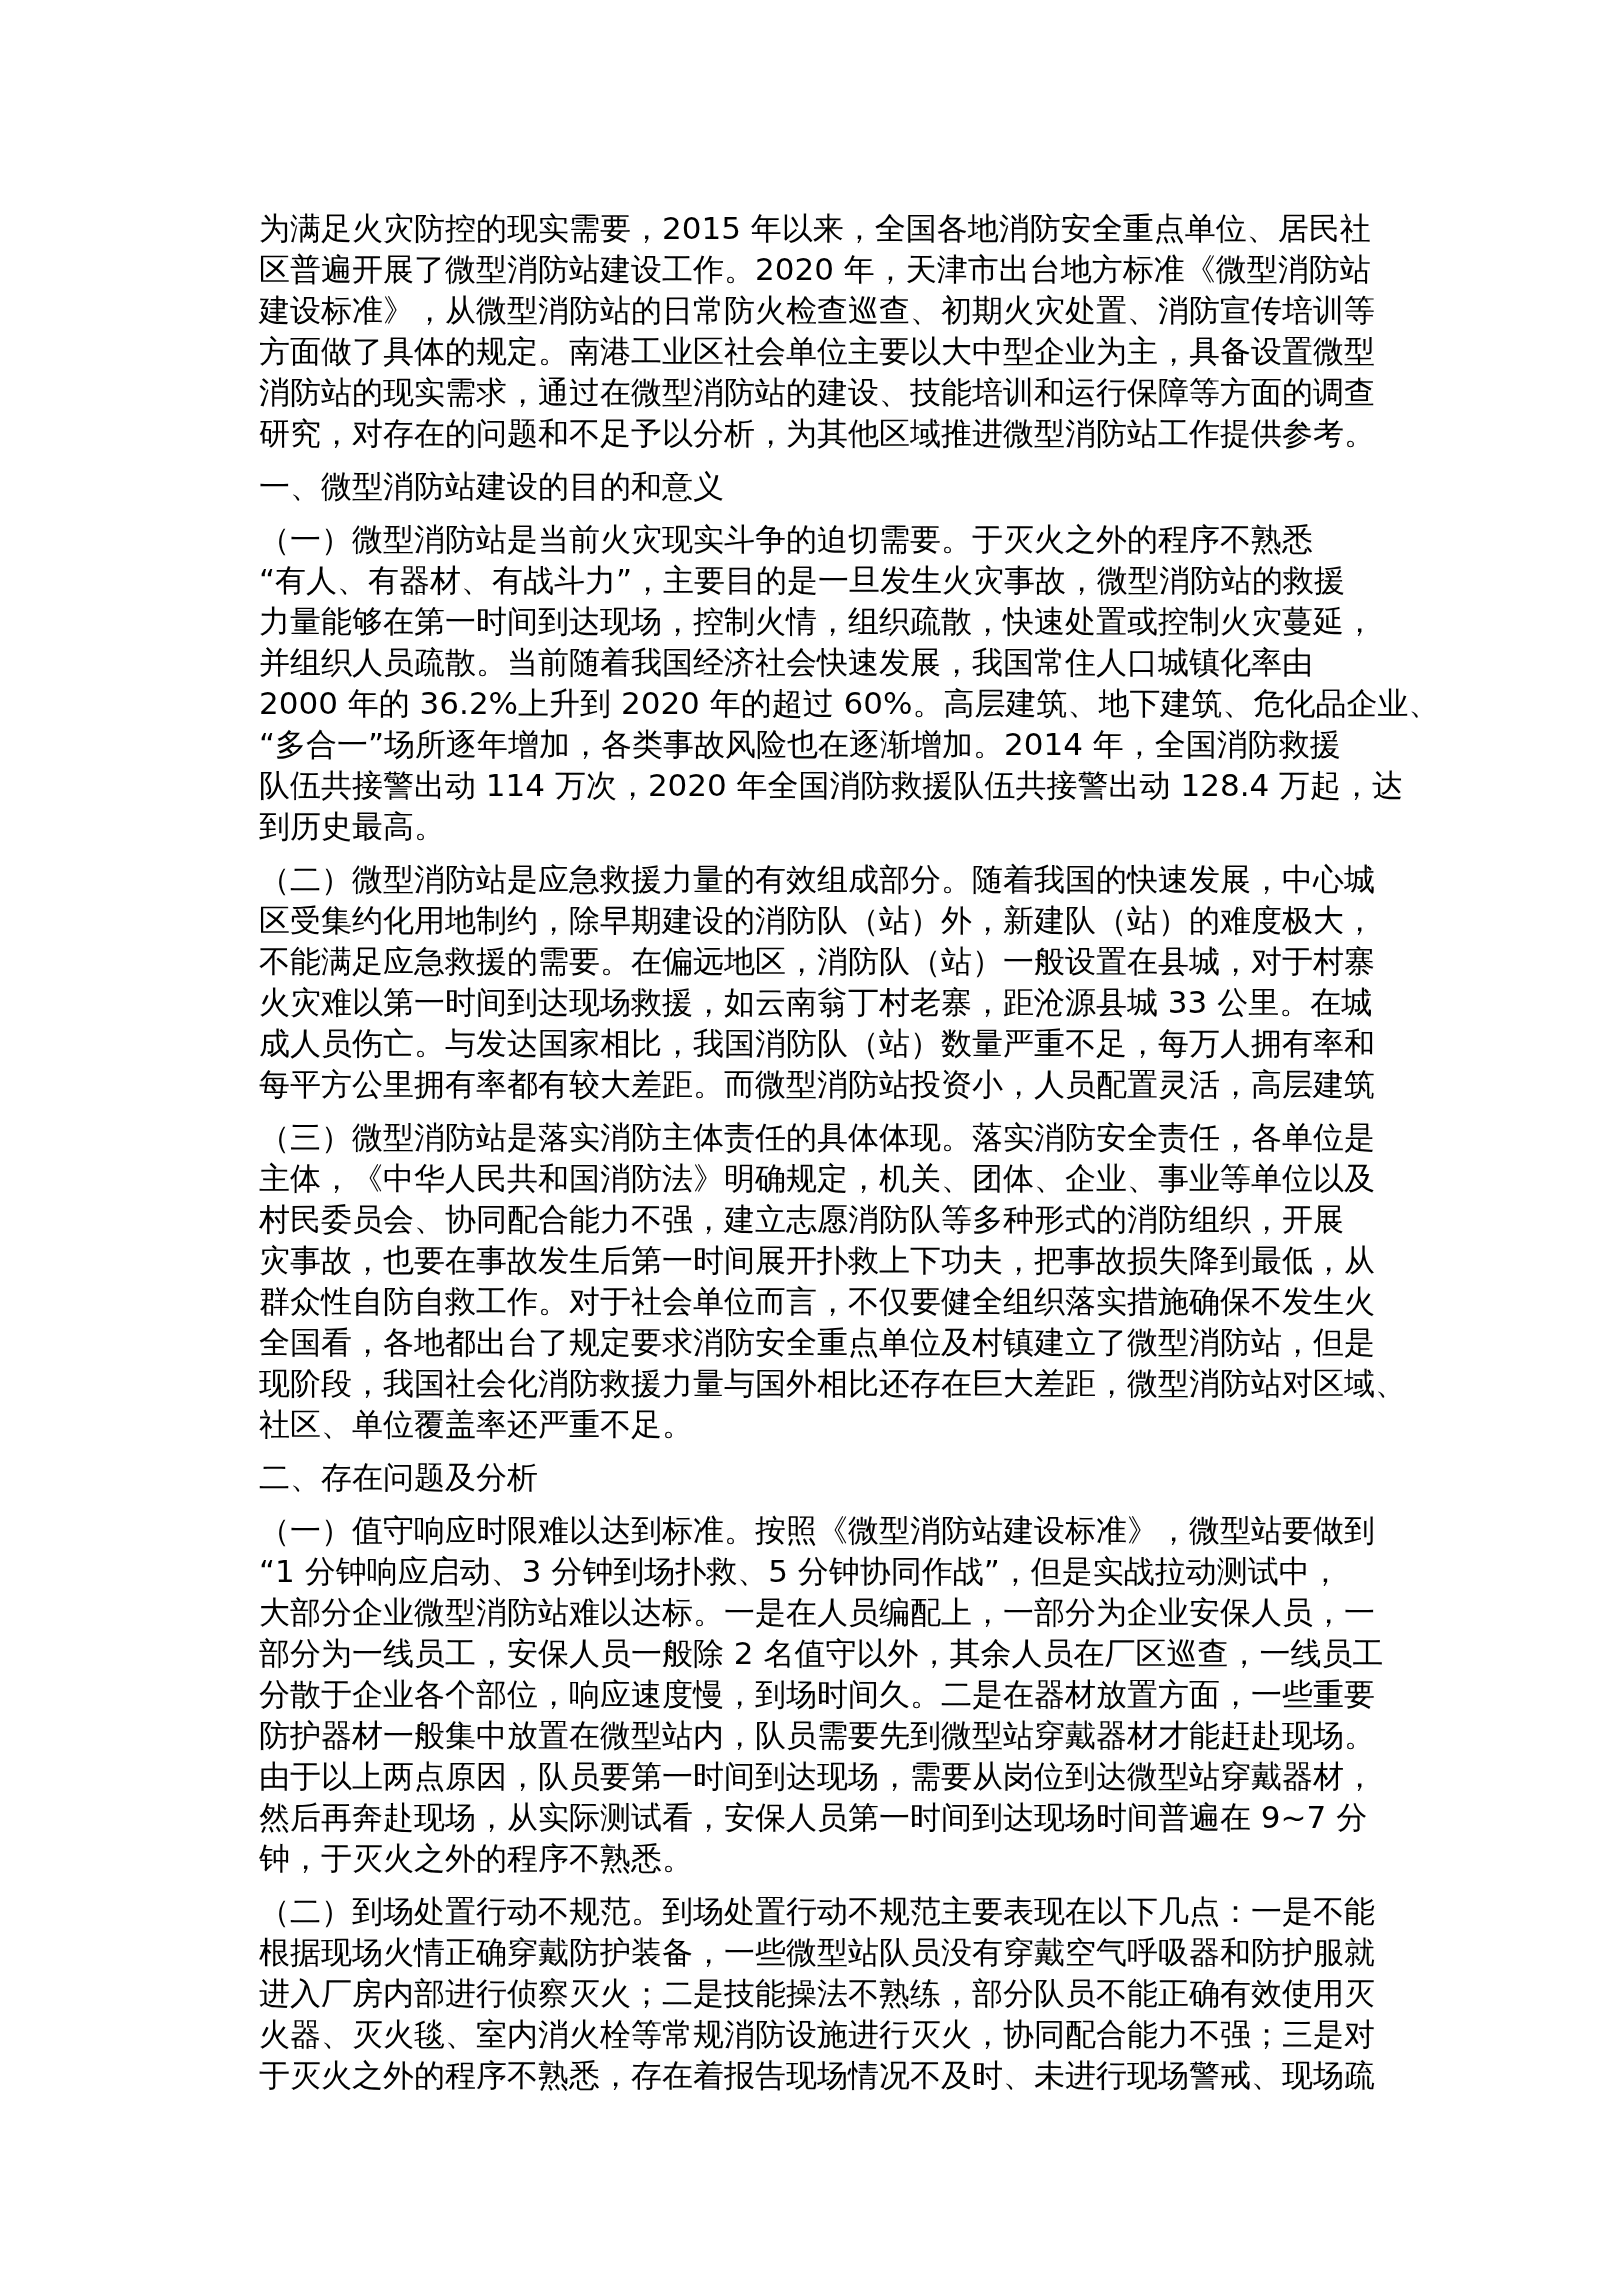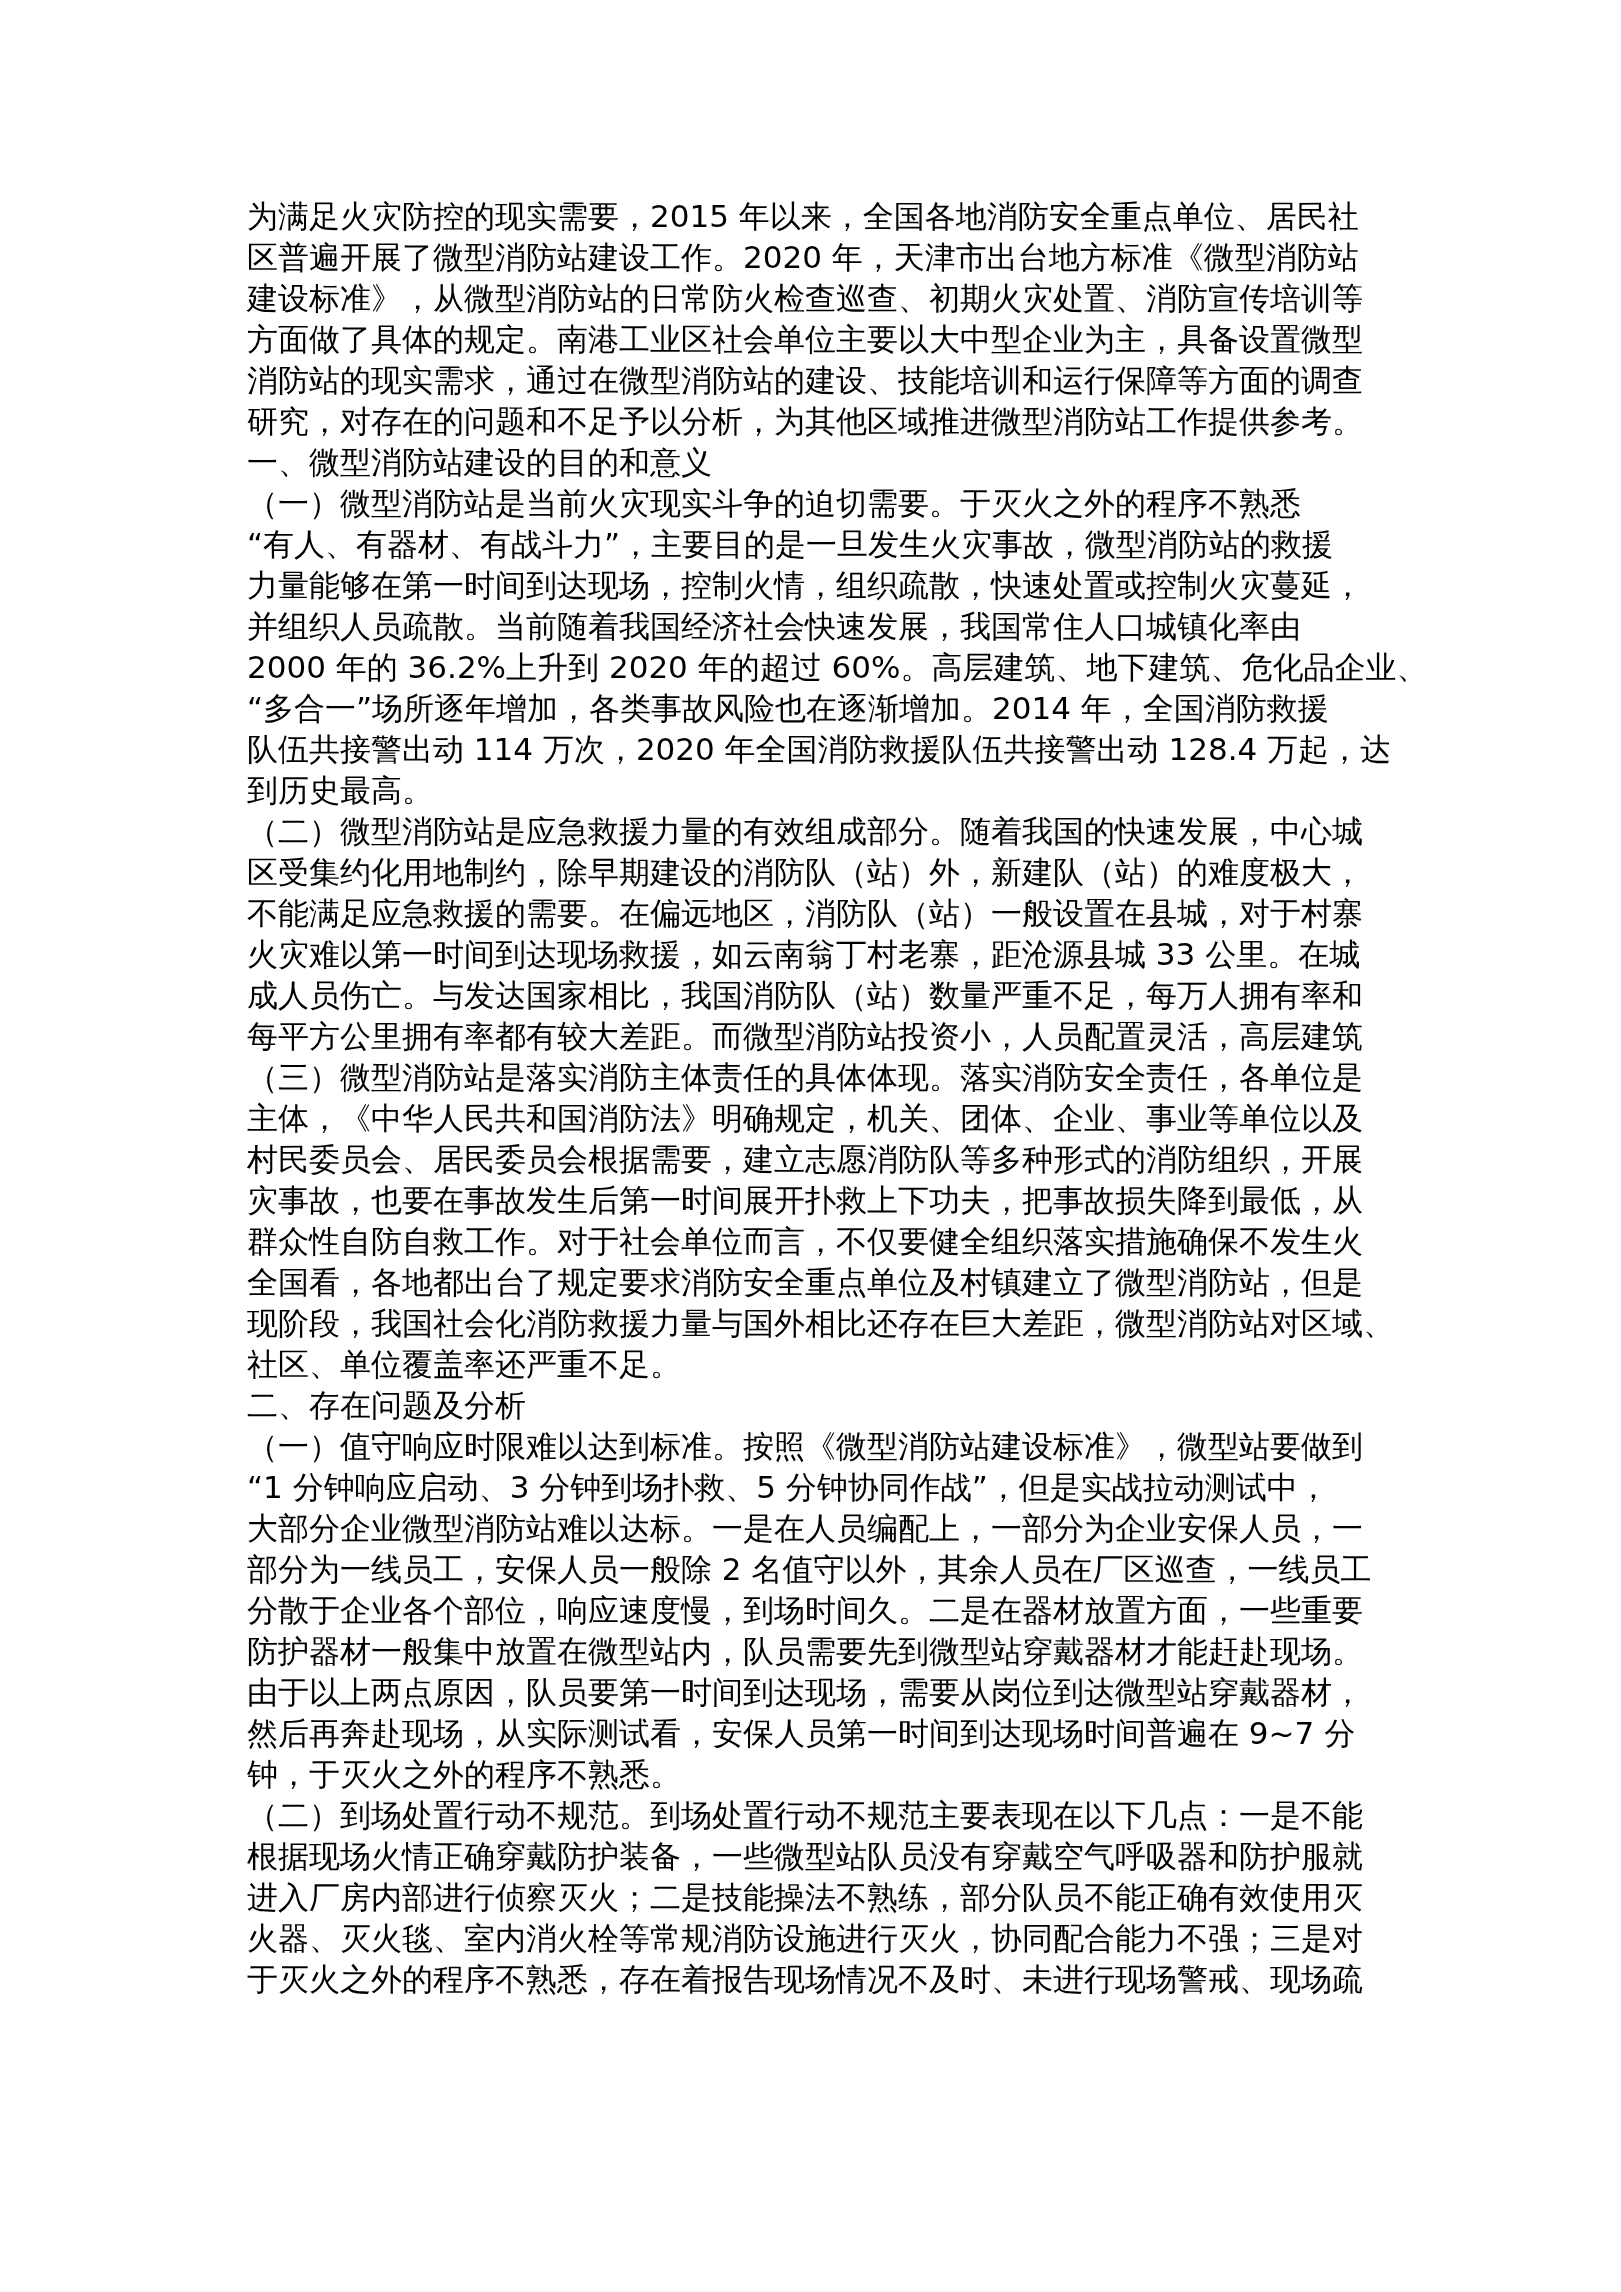--- a/index.html
+++ b/index.html
@@ -22,21 +22,21 @@
       width: 1621px;
       height: 2293px;
       background: #ffffff;
     }
     .text-body {
       position: absolute;
       left: 247px;
       top: 196px;
       width: 1166px;
     }
-    .block { margin: 0; padding: 0; }
+    .block { margin: 12px; padding: 0; }
     .line {
       display: block;
       height: 41px;
       line-height: 41px;
       font-size: 31px;
       white-space: nowrap;
       letter-spacing: 0;
     }
     .heading .line { font-weight: normal; }
   </style>
@@ -75,21 +75,21 @@
       <span class="line">区受集约化用地制约，除早期建设的消防队（站）外，新建队（站）的难度极大，</span>
       <span class="line">不能满足应急救援的需要。在偏远地区，消防队（站）一般设置在县城，对于村寨</span>
       <span class="line">火灾难以第一时间到达现场救援，如云南翁丁村老寨，距沧源县城 33 公里。在城</span>
       <span class="line">成人员伤亡。与发达国家相比，我国消防队（站）数量严重不足，每万人拥有率和</span>
       <span class="line">每平方公里拥有率都有较大差距。而微型消防站投资小，人员配置灵活，高层建筑</span>
     </div>
 
     <div class="block paragraph">
       <span class="line">（三）微型消防站是落实消防主体责任的具体体现。落实消防安全责任，各单位是</span>
       <span class="line">主体，《中华人民共和国消防法》明确规定，机关、团体、企业、事业等单位以及</span>
-      <span class="line">村民委员会、居民委员会根据需要，建立志愿消防队等多种形式的消防组织，开展</span>
+      <span class="line">村民委员会、协同配合能力不强，建立志愿消防队等多种形式的消防组织，开展</span>
       <span class="line">灾事故，也要在事故发生后第一时间展开扑救上下功夫，把事故损失降到最低，从</span>
       <span class="line">群众性自防自救工作。对于社会单位而言，不仅要健全组织落实措施确保不发生火</span>
       <span class="line">全国看，各地都出台了规定要求消防安全重点单位及村镇建立了微型消防站，但是</span>
       <span class="line">现阶段，我国社会化消防救援力量与国外相比还存在巨大差距，微型消防站对区域、</span>
       <span class="line">社区、单位覆盖率还严重不足。</span>
     </div>
 
     <div class="block heading">
       <span class="line">二、存在问题及分析</span>
     </div>

